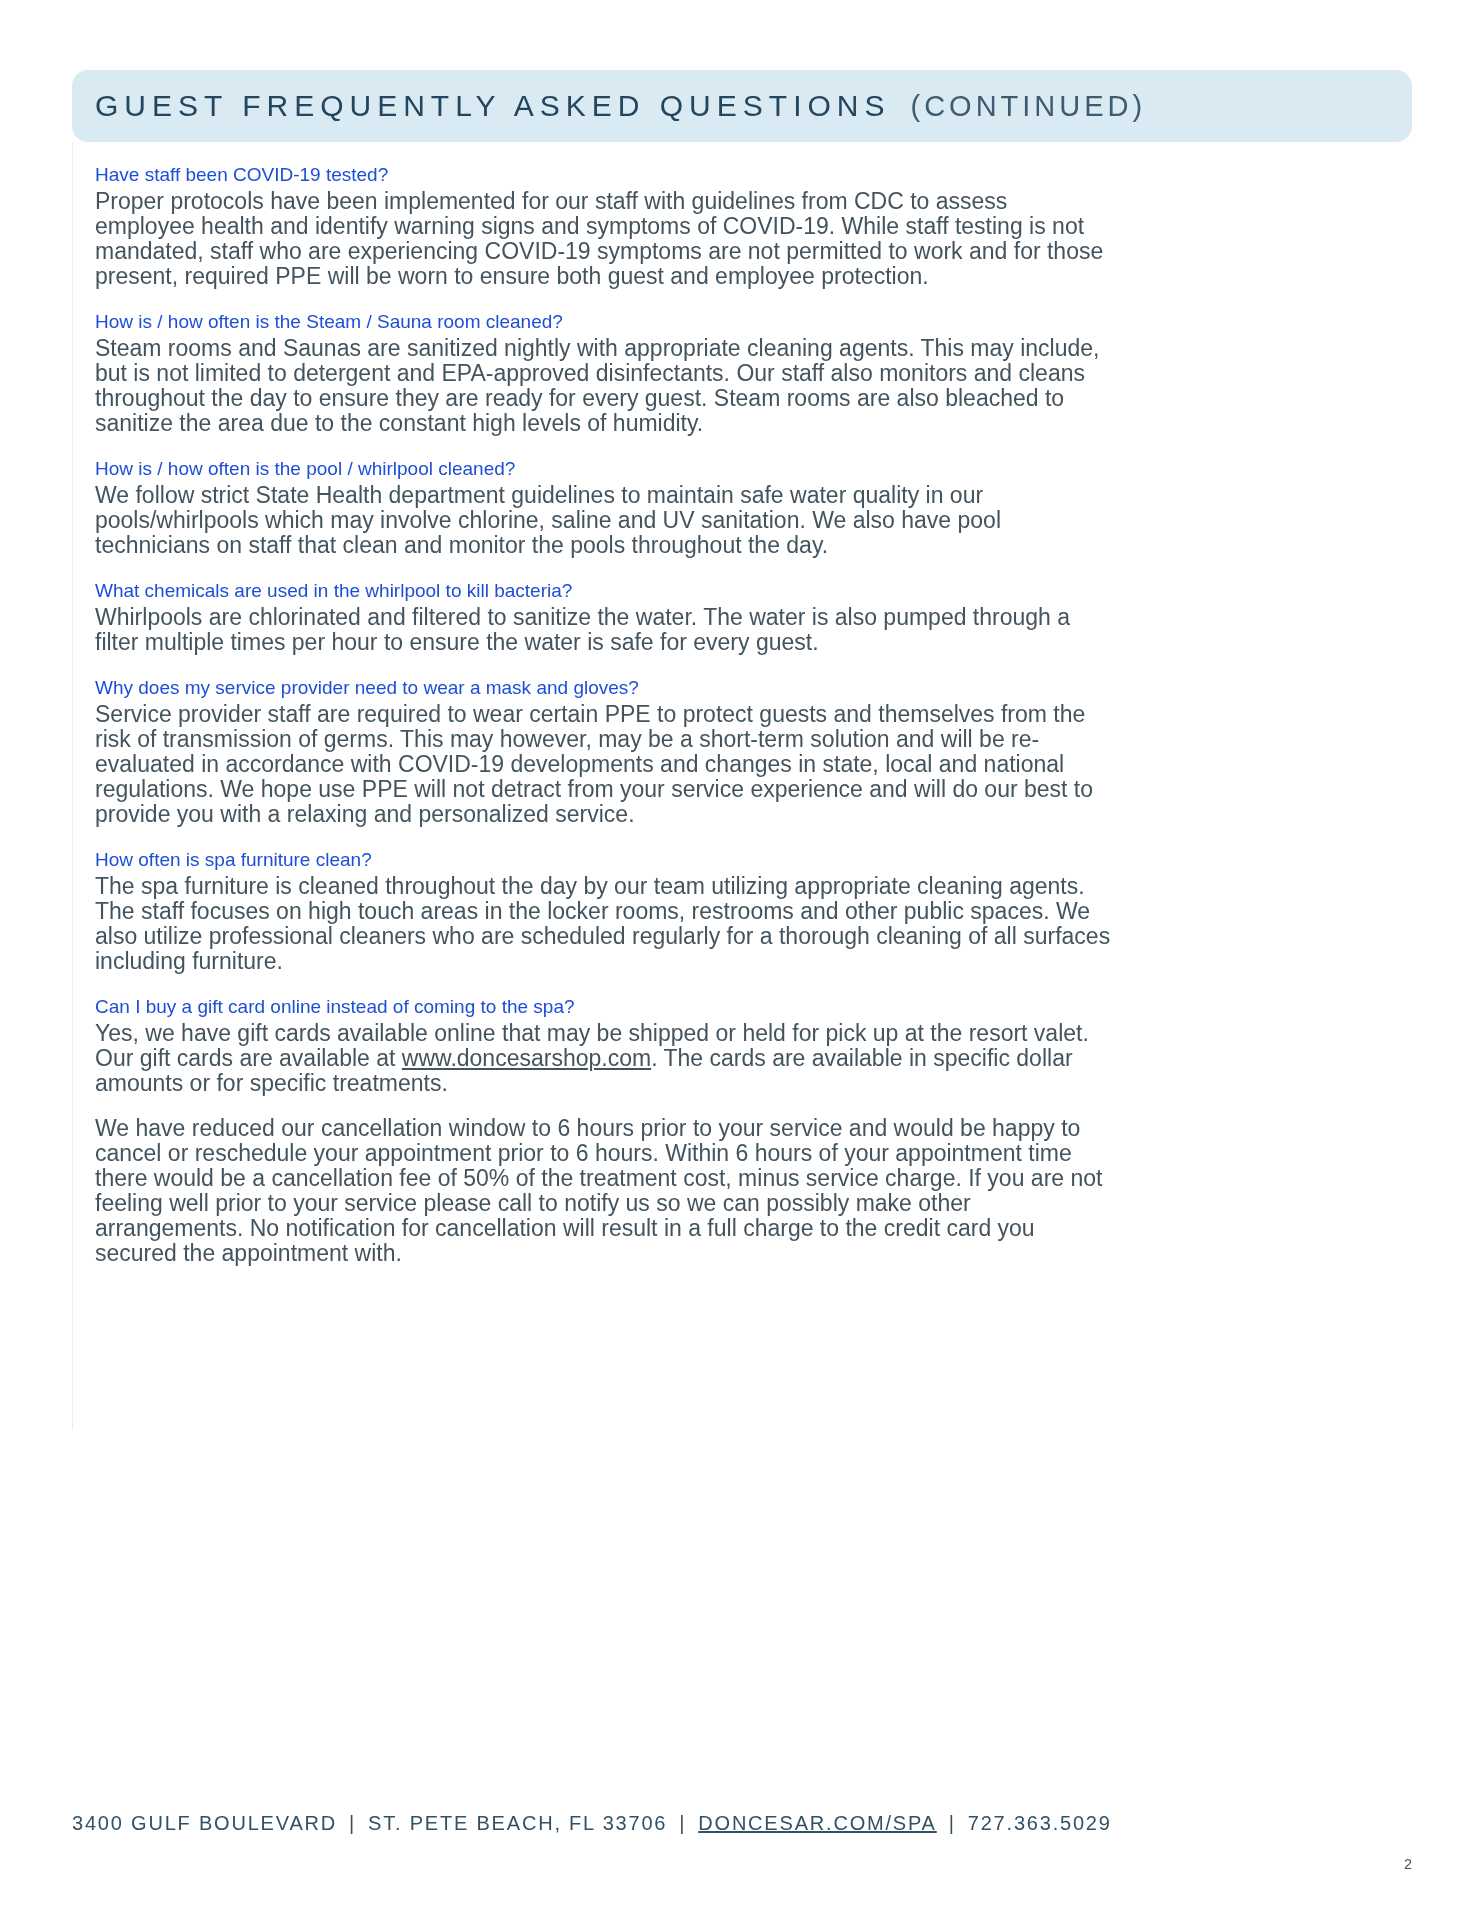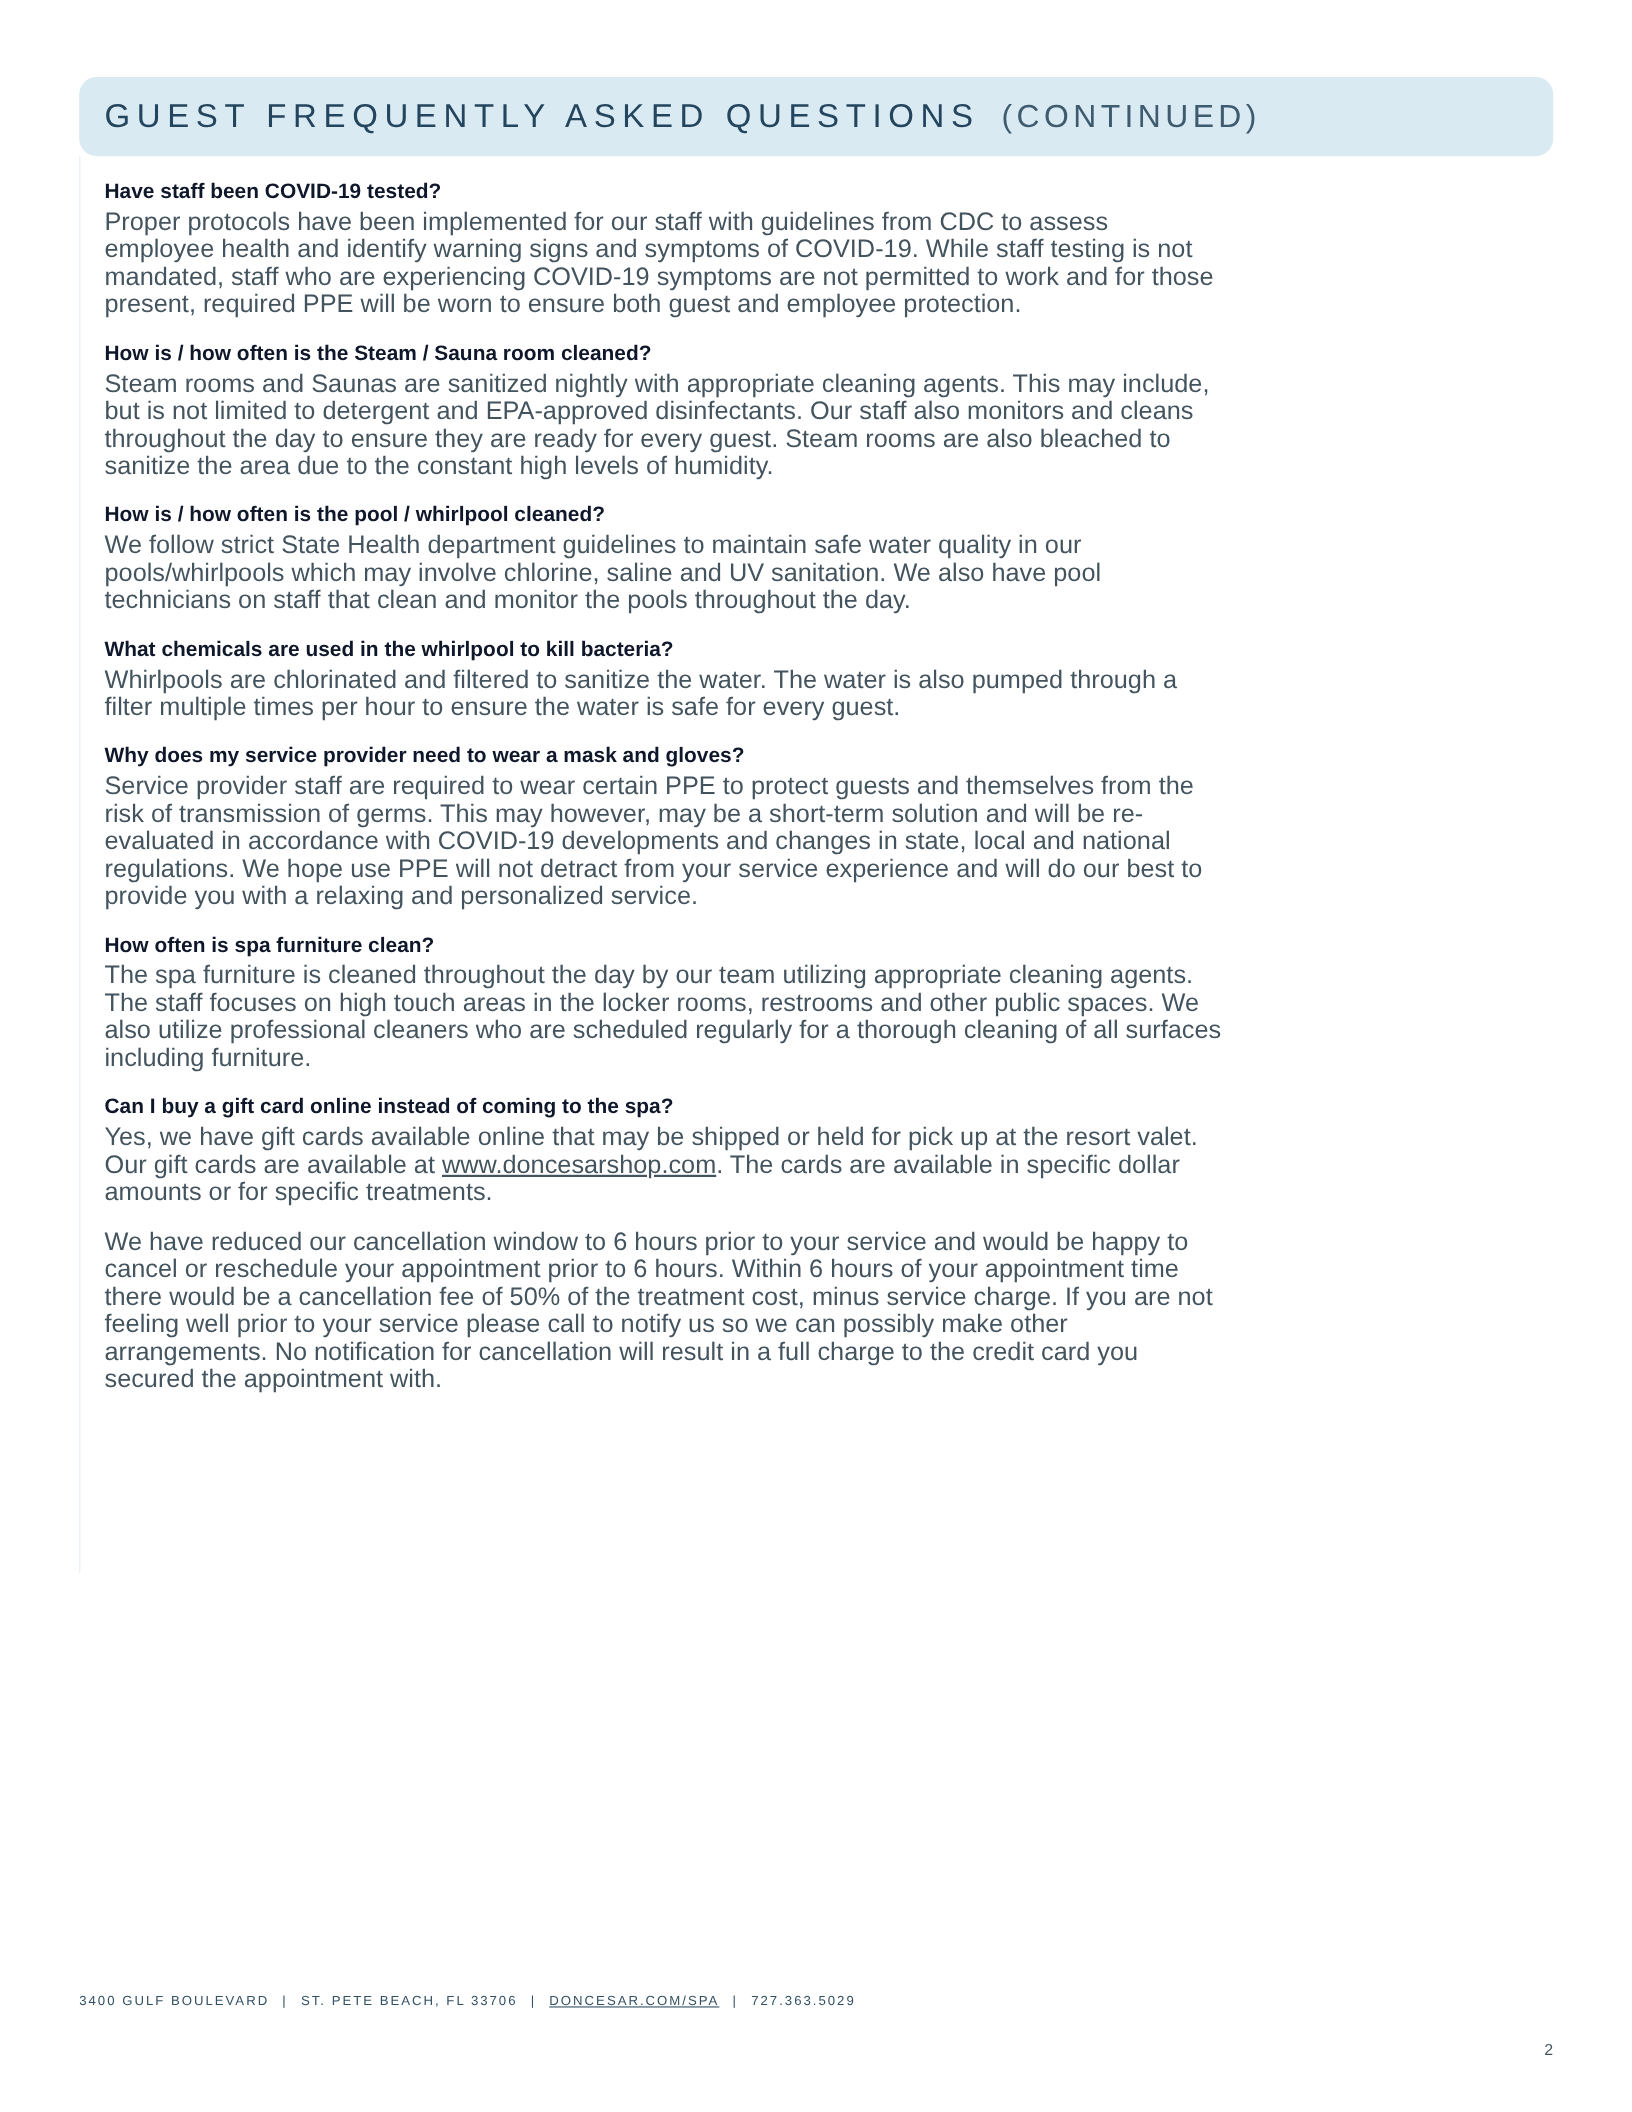--- a/index.html
+++ b/index.html
@@ -50,39 +50,39 @@
     position: absolute;
     left: 95px;
     top: 162px;
     width: 1016px;
   }
   .faq-item { margin-bottom: 20px; }
   .question {
     margin: 0 0 2px 0;
     font-size: 19px;
     line-height: 25px;
-    font-weight: 700;
-    color: #0f172a;
+    font-weight: 400;
+    color: #1d4ed8;
   }
   .answer {
     margin: 0;
     font-size: 23px;
     line-height: 25px;
     color: #44545e;
   }
   .inline-link {
     color: #44545e;
     text-decoration: underline;
     cursor: pointer;
   }
   .footer-address {
     position: absolute;
     left: 72px;
     top: 1812px;
-    font-size: 12px;
+    font-size: 20px;
     letter-spacing: 1.8px;
     color: #335164;
     white-space: nowrap;
     text-align: right;
   }
   .footer-sep {
     margin: 0 12px;
     color: #335164;
   }
   .footer-link {

